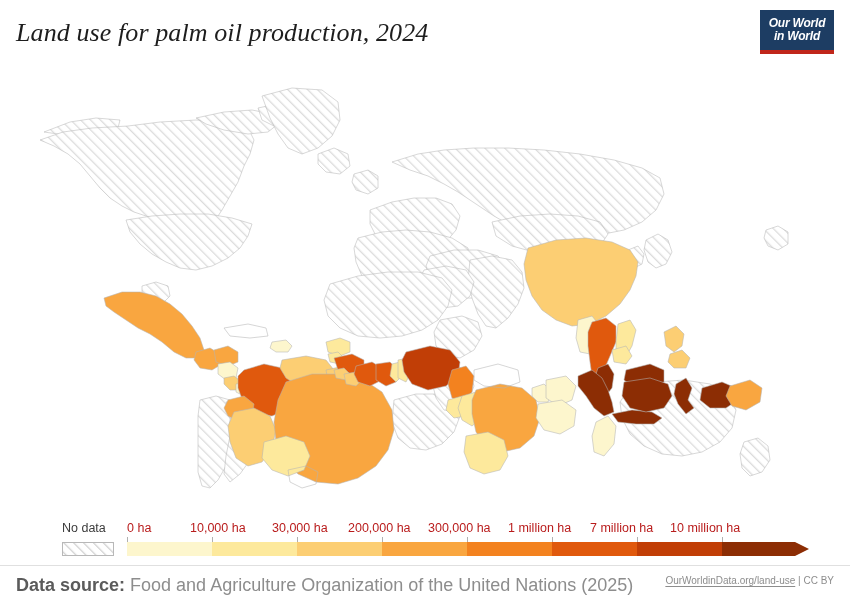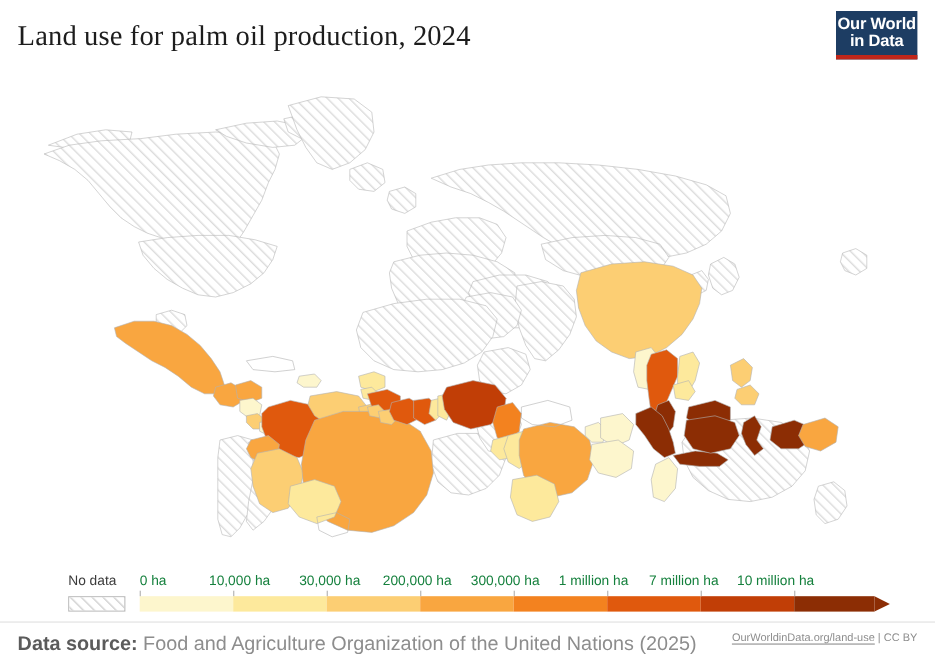--- a/index.html
+++ b/index.html
@@ -7,53 +7,53 @@
     width:850px;height:600px;
     background:#fff;
     font-family:"Liberation Sans", sans-serif;
     color:#1d1d1d;
     overflow:hidden;
     position:relative;
   }
   .chart-root{position:absolute;inset:0;}
 
   
-  .header{position:absolute;left:16px;top:10px;right:16px;height:56px;}
+  .header{position:absolute;left:16px;top:10px;right:16px;height:56px;font-style:italic;}
   .title{
     font-family:"Liberation Serif", serif;
     font-size:26px;font-weight:400;letter-spacing:.1px;
     color:#1d1d1d;margin:0;padding-top:8px;
     white-space:nowrap;
   }
   .owid-logo{
     position:absolute;right:0;top:0;
     width:74px;height:44px;
     background:#1d3d63;
     border-bottom:4px solid #c0261a;
     box-sizing:border-box;
     display:flex;flex-direction:column;
     align-items:center;justify-content:center;
     line-height:1.08;
   }
   .owid-logo span{
-    color:#fff;font-size:15px;font-weight:700;
+    color:#fff;font-size:12px;font-weight:700;
     letter-spacing:-.2px;display:block;text-align:center;
   }
 
   
   .map-wrap{position:absolute;left:0;top:70px;width:850px;height:425px;}
   .map-wrap svg{display:block;width:850px;height:425px;}
   .country{stroke:#b3b3b3;stroke-width:.55;stroke-linejoin:round;}
   .nodata{fill:url(#hatch);stroke:#b8b8b8;stroke-width:.55;}
 
   
   .legend{position:absolute;left:0;top:521px;width:850px;height:48px;}
   .legend-labels{position:relative;height:17px;}
   .legend-labels .lab{
-    position:absolute;top:0;font-size:12.5px;color:#15803d;white-space:nowrap;
+    position:absolute;top:0;font-size:12.5px;color:#b91c1c;white-space:nowrap;
   }
   .nodata-label{position:absolute;left:62px;top:0;font-size:12.5px;color:#3b3b3b;}
   .nodata-swatch{
     position:absolute;left:62px;top:21px;width:52px;height:14px;
     border:1px solid #b8b8b8;box-sizing:border-box;
   }
   .bar-area{position:absolute;left:127px;top:21px;width:680px;height:14px;}
   .bar-area .seg{position:absolute;top:0;height:14px;}
   .bar-area .tick{position:absolute;top:-5px;width:1px;height:5px;background:#b0b0b0;}
   .arrow-tip{
@@ -77,21 +77,21 @@
 </style>
 </head>
 <body>
 
 <div class="chart-root">
 
   <div class="header">
     <h1 class="title">Land use for palm oil production, 2024</h1>
     <div class="owid-logo" style="background: rgb(29, 61, 99); border-bottom-color: rgb(192, 38, 26);">
       <span>Our World</span>
-      <span>in Data</span>
+      <span>in World</span>
     </div>
   </div>
 
   <div class="map-wrap">
     <svg viewBox="0 0 850 425" xmlns="http://www.w3.org/2000/svg">
       <defs>
         <pattern id="hatch" width="7" height="7" patternTransform="rotate(-45)" patternUnits="userSpaceOnUse">
           <rect width="7" height="7" fill="#ffffff"></rect>
           <line x1="0" y1="0" x2="0" y2="7" stroke="#dcdcdc" stroke-width="2.6"></line>
         </pattern>

